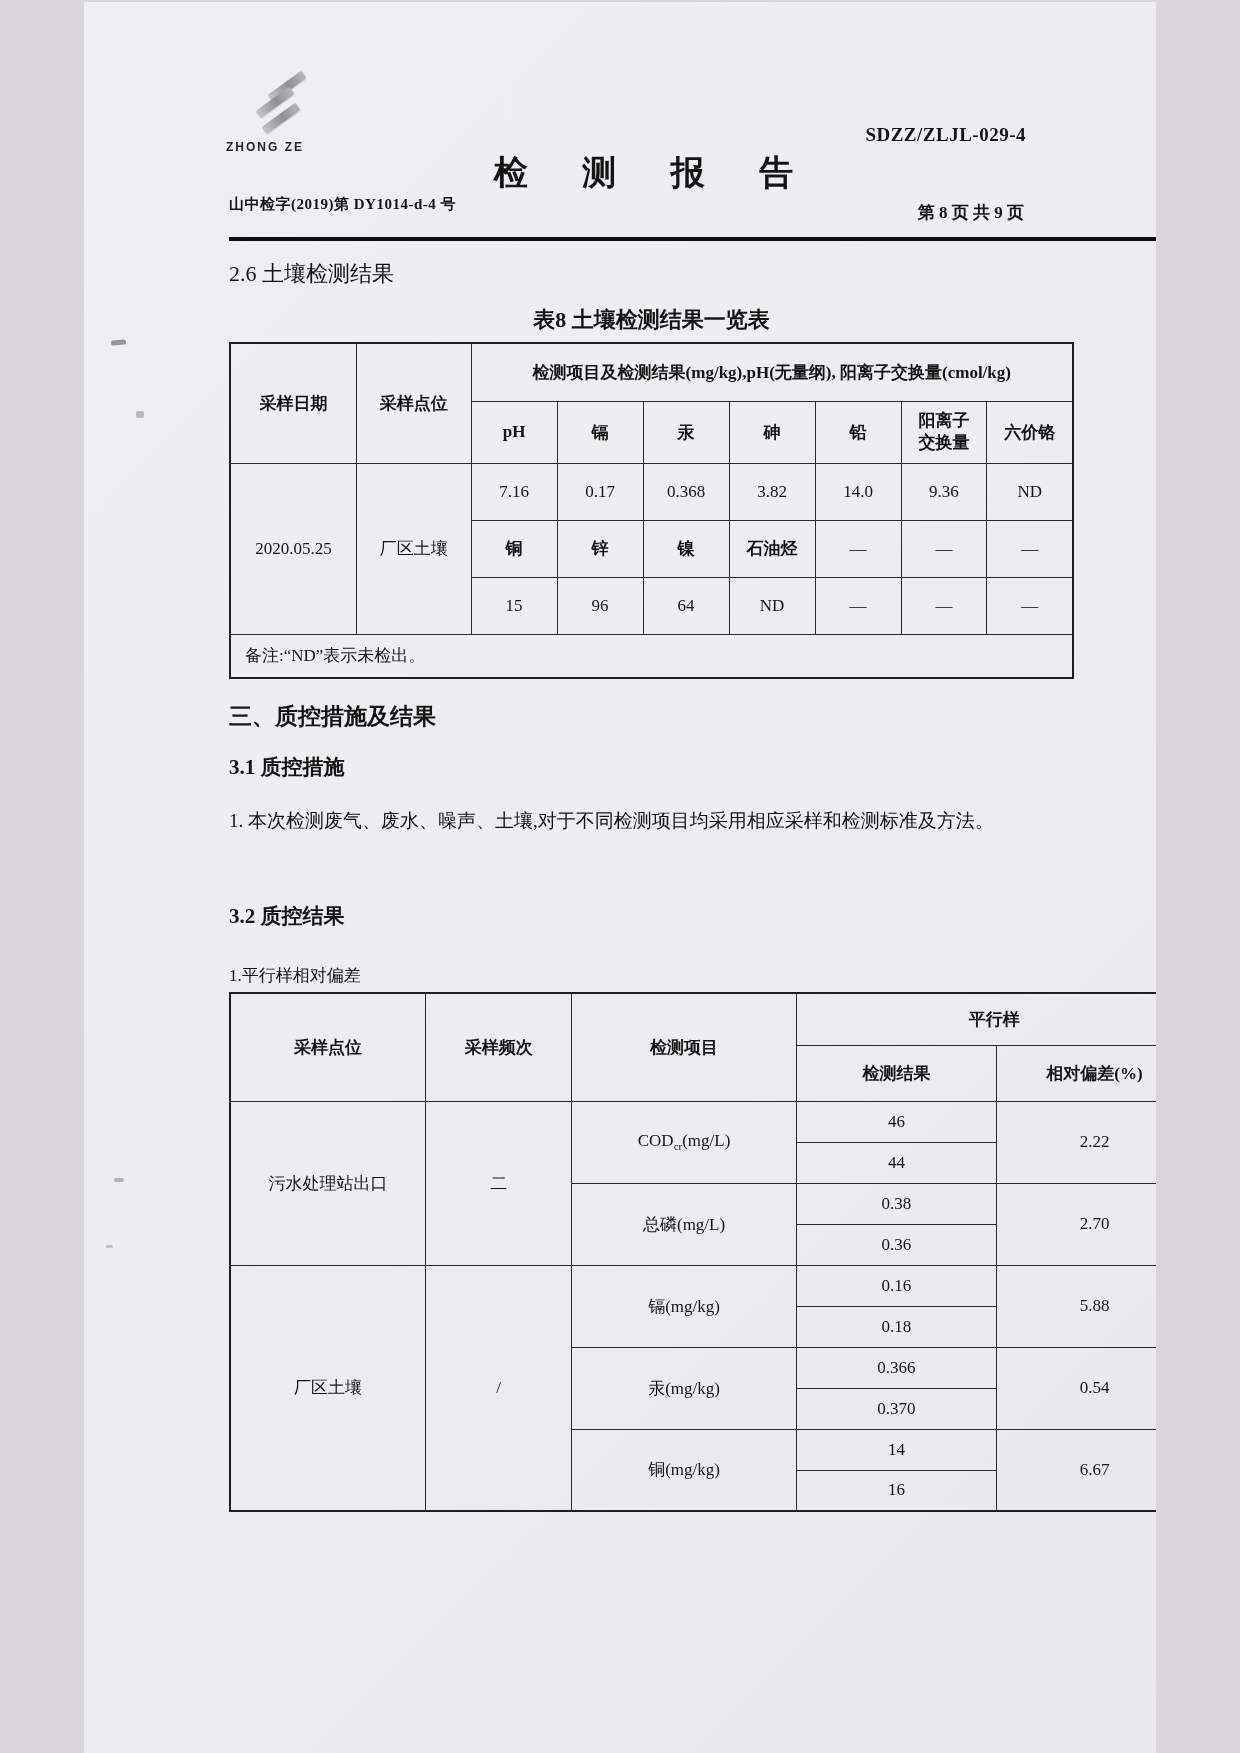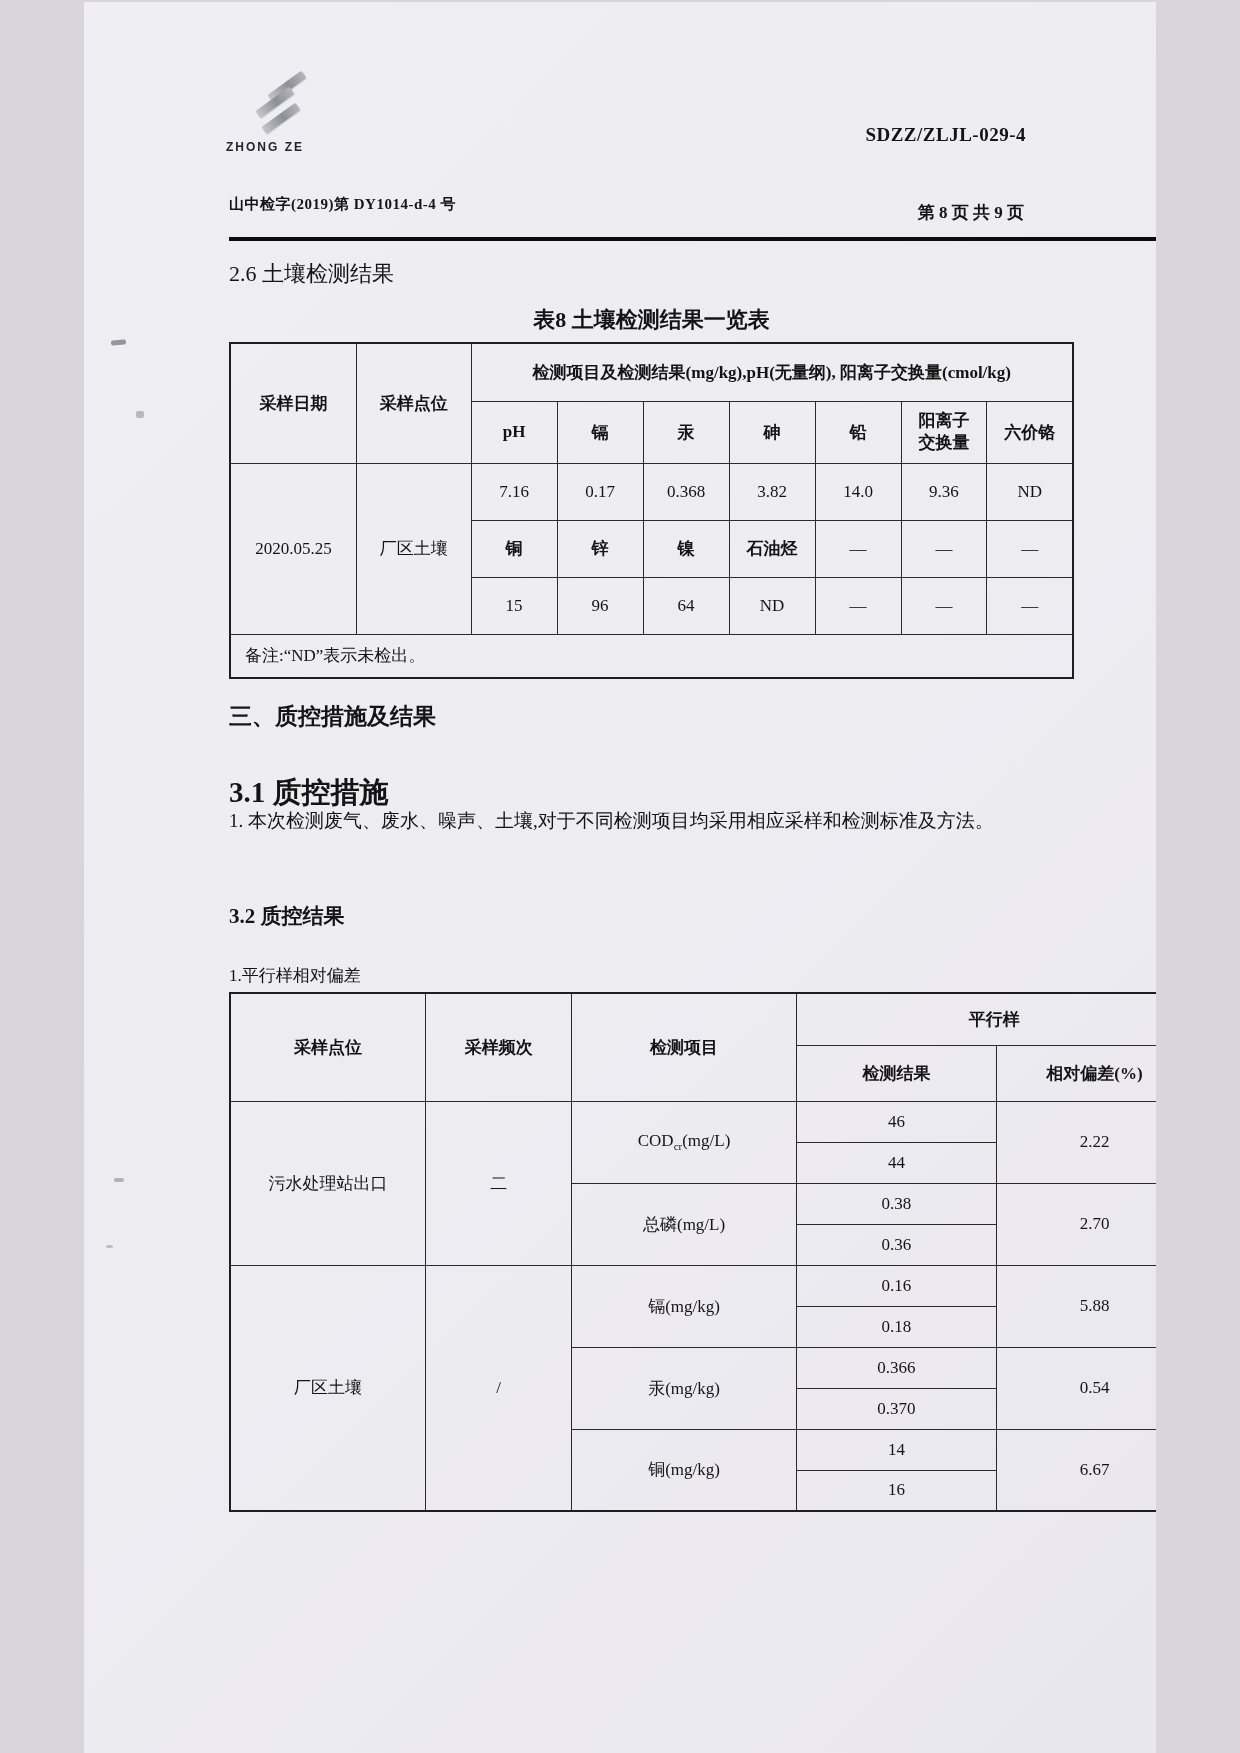--- a/index.html
+++ b/index.html
@@ -51,21 +51,21 @@
   .t1 .h1row{height:58px;}
   .t1 .h2row{height:62px;}
   .t1 .drow{height:57px;}
   .t1 .noterow{height:44px;}
   .t1 .noterow td{text-align:left;padding-left:14px;}
   .t1 .spanhdr{font-size:17px;}
   .bold{font-weight:bold;}
   .wrap3{display:inline-block;width:3.1em;line-height:1.3;}
 
   .h-qc{left:145px;top:699px;font-size:23px;font-weight:bold;}
-  .h-qc1{left:145px;top:771px;font-size:29px;font-weight:bold;}
+  .h-qc1{left:145px;top:751px;font-size:21px;font-weight:bold;}
   .para{left:145px;width:990px;font-size:19px;line-height:1.3;}
   .para1{top:807px;}
   .para2{top:850px;}
   .h-qc2{left:145px;top:900px;font-size:21px;font-weight:bold;}
   .plabel{left:145px;top:962px;font-size:17px;}
 
   .t2 .h1row{height:52px;}
   .t2 .h2row{height:56px;}
   .t2 .drow{height:41px;}
   .t2 sub{font-size:11px;}
@@ -88,20 +88,21 @@
   <div class="abs logo">
     <div class="logo-mark">
       <span class="logo-bar b1"></span>
       <span class="logo-bar b2"></span>
       <span class="logo-bar b3"></span>
     </div>
     <div class="logo-text">ZHONG ZE</div>
   </div>
 
   <div class="abs doc-code">SDZZ/ZLJL-029-4</div>
+  <div class="abs title">检 测 报 告</div>
   <div class="abs report-no">山中检字(2019)第 DY1014-d-4 号</div>
   <div class="abs page-info">第 8 页  共 9 页</div>
   <div class="abs rule"></div>
 
   <div class="abs h-soil">2.6 土壤检测结果</div>
   <div class="abs t1caption">表8 土壤检测结果一览表</div>
 
   <table class="t1">
     <colgroup>
       <col style="width:15%">

